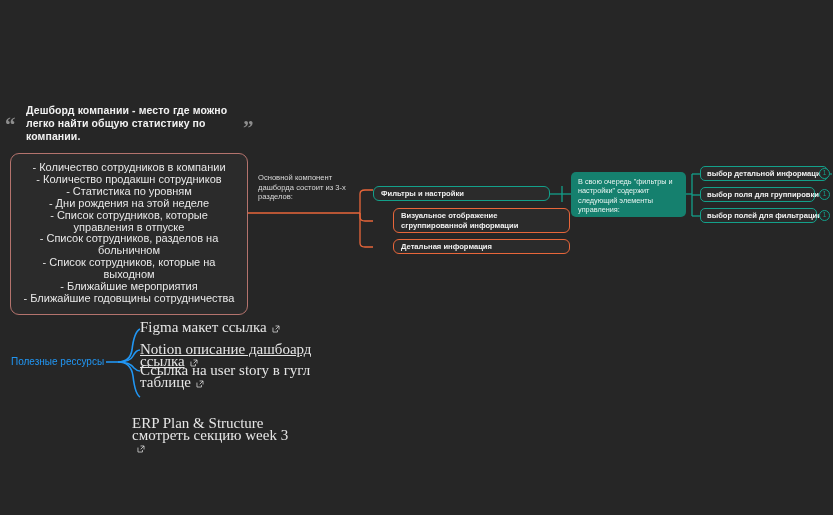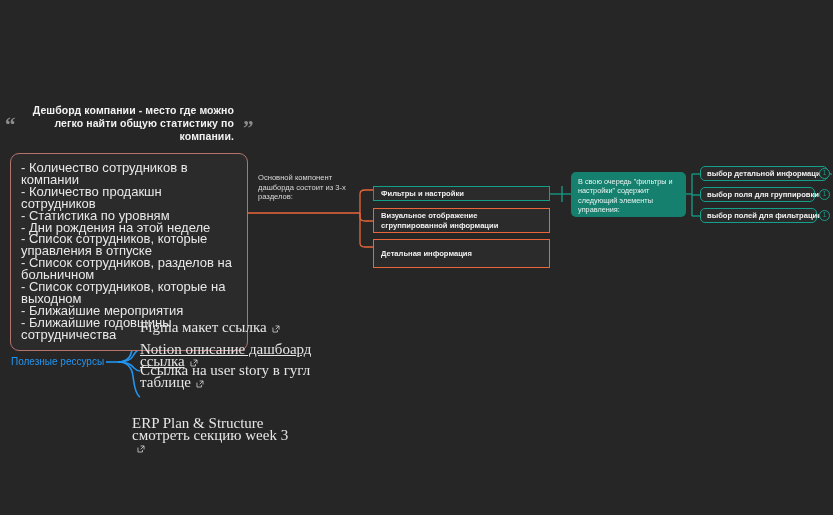--- a/index.html
+++ b/index.html
@@ -33,21 +33,21 @@
     left: 0px;
     top: 104px;
     width: 262px;
     height: 42px;
   }
   #title-text {
     position: absolute;
     left: 26px;
     top: 0px;
     width: 208px;
-    text-align: right;
+    text-align: left;
     font-size: 10.5px;
     font-weight: bold;
     line-height: 13.2px;
     color: #f2f2f2;
     letter-spacing: 0.1px;
   }
   .quote-mark {
     position: absolute;
     font-family: "Liberation Serif", serif;
     font-size: 21px;
@@ -64,57 +64,57 @@
     left: 10px;
     top: 153px;
     width: 238px;
     box-sizing: border-box;
     border: 1.4px solid #b4736d;
     border-radius: 9px;
     background: #2b2b2b;
     padding: 8px 10px 9px 10px;
   }
   #left-box .row {
-    text-align: left;
-    font-size: 13px;
+    text-align: center;
+    font-size: 11px;
     line-height: 11.9px;
     color: #e8e8e8;
   }
 
   
   #mid-caption {
     position: absolute;
     left: 258px;
     top: 173px;
     width: 100px;
     font-size: 7.6px;
     line-height: 9.6px;
     color: #d9d9d9;
   }
 
   
   .sec-box {
     position: absolute;
     box-sizing: border-box;
-    border-radius: 0;
+    border-radius: 6px;
     background: #2b2b2b;
     padding: 4px 7px;
     font-size: 7.6px;
     line-height: 9.6px;
     font-weight: bold;
     color: #f0f0f0;
     display: flex;
     align-items: center;
   }
   .sec-teal { border: 1.3px solid #13a08a; }
-  .sec-orange { border: 1.3px solid #e8663a; }
+  .sec-orange { border: 1.3px solid #e8663a; margin-left: 20px; }
 
   #sec-filters { left: 373px; top: 186px; width: 177px; height: 15px; }
   #sec-visual  { left: 373px; top: 208px; width: 177px; height: 25px; }
-  #sec-detail  { left: 373px; top: 239px; width: 177px; height: 29px; }
+  #sec-detail  { left: 373px; top: 239px; width: 177px; height: 15px; }
 
   
   #teal-box {
     position: absolute;
     left: 571px;
     top: 172px;
     width: 115px;
     height: 45px;
     box-sizing: border-box;
     border-radius: 5px;

